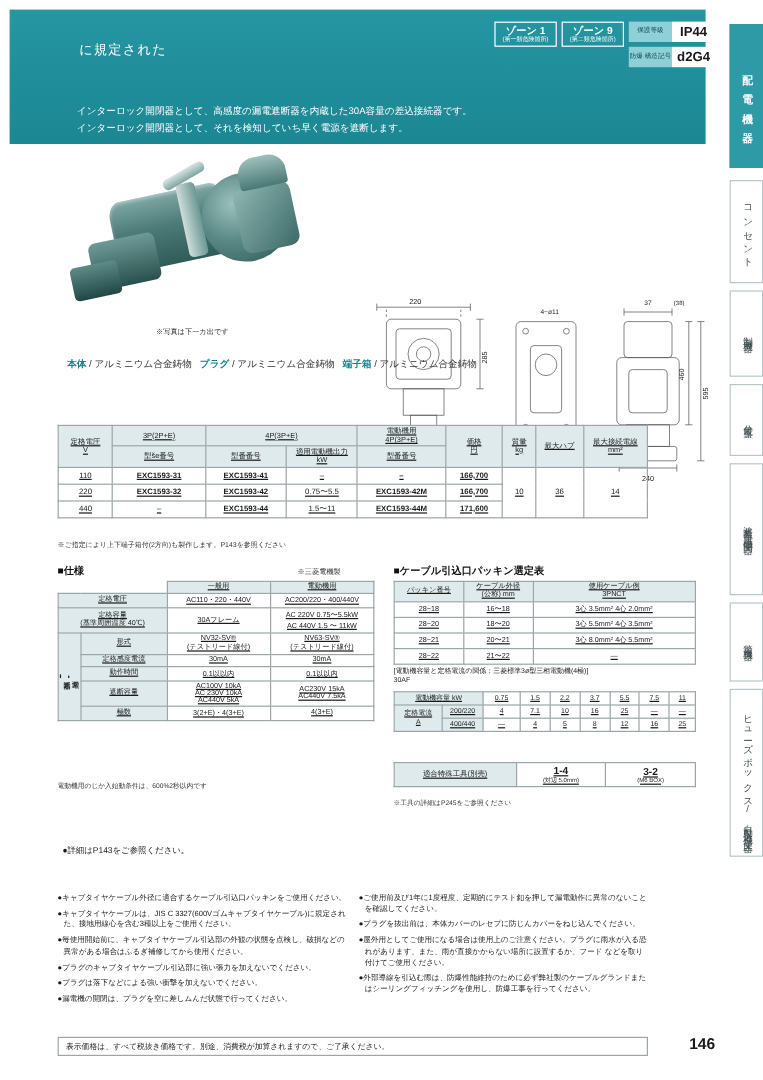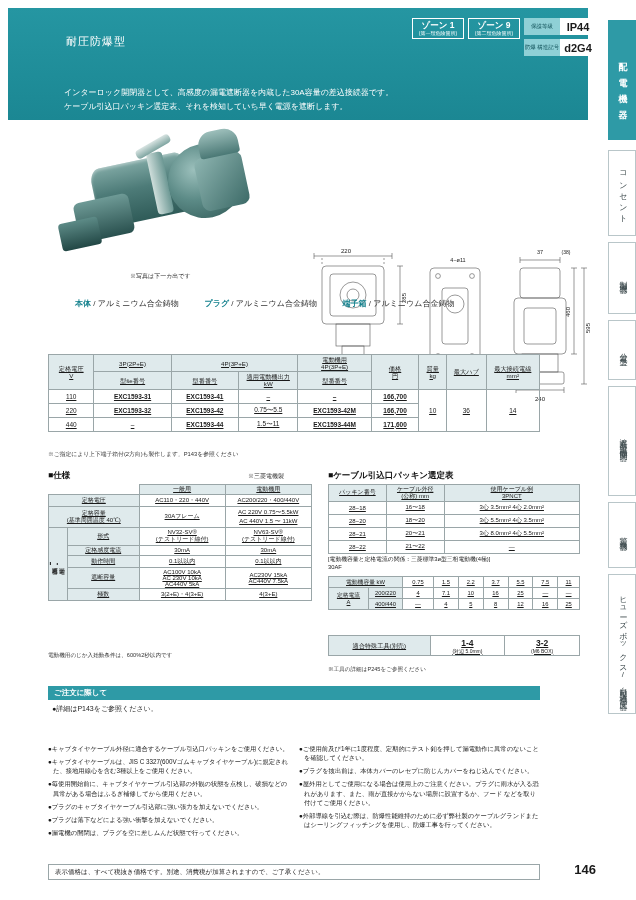--- a/index.html
+++ b/index.html
@@ -152,21 +152,21 @@
   #dwg1 { left:288px; top:124px; width:118px; height:160px; }
   #dwg2 { left:410px; top:124px; width:76px; height:160px; }
   #dwg3 { left:492px; top:124px; width:92px; height:160px; }
 
   .dwg svg { display:block; }
 
   
   .mat-line {
     position:absolute; left:56px; top:298px; font-size:8px; color:#333;
   }
-  .mat-line b { color:#14818d;margin-left:19px; }
+  .mat-line b { color:#14818d; }
 
   
   .sec-h {
     position:absolute; font-size:8.5px; font-weight:bold; color:#111;
   }
   #sec-table { left:48px; top:340px; }
   #sec-spec { left:48px; top:470px; }
   #sec-pack { left:328px; top:470px; }
 
   .note-r { position:absolute; font-size:6px; color:#333; }
@@ -224,24 +224,24 @@
   .page-no {
     position:absolute; right:40px; top:862px; font-size:13px; font-weight:bold;
   }
 </style>
 </head>
 <body>
 
 <div class="page">
 
   <div class="head">
-    <div class="head-sub">耐圧防爆型</div>
+    <div class="head-sub">に規定された</div>
     <div class="head-desc">
       <div>インターロック開閉器として、高感度の漏電遮断器を内蔵した30A容量の差込接続器です。</div>
-      <div>ケーブル引込口パッキン選定表、それを検知していち早く電源を遮断します。</div>
+      <div>インターロック開閉器として、それを検知していち早く電源を遮断します。</div>
     </div>
 
     <div class="badge-zone" id="zone1">
       <span class="z">ゾーン 1</span>
       <span class="zs">(第一類危険箇所)</span>
     </div>
     <div class="badge-zone" id="zone2">
       <span class="z">ゾーン 9</span>
       <span class="zs">(第二類危険箇所)</span>
     </div>
@@ -561,21 +561,20 @@
       </td>
       <td style="width:75px">
         <div class="bold" style="font-size:8.5px">3-2</div>
         <div style="font-size:5px">(M6 BOX)</div>
       </td>
     </tr>
   </tbody>
     </table>
   <div class="tool-note">※工具の詳細はP245をご参照ください</div>
 
-  <div class="bar" id="bar-order">ご注文に際して</div>
   <div class="order-text">●詳細はP143をご参照ください。</div>
 
   <div class="caution-cols">
     <div class="ccol">
       <p>●キャブタイヤケーブル外径に適合するケーブル引込口パッキンをご使用ください。</p>
       <p>●キャブタイヤケーブルは、JIS C 3327(600Vゴムキャブタイヤケーブル)に規定された、接地用線心を含む3種以上をご使用ください。</p>
       <p>●毎使用開始前に、キャブタイヤケーブル引込部の外観の状態を点検し、破損などの異常がある場合はふるぎ補修してから使用ください。</p>
       <p>●プラグのキャブタイヤケーブル引込部に強い張力を加えないでください。</p>
       <p>●プラグは落下などによる強い衝撃を加えないでください。</p>
       <p>●漏電機の開閉は、プラグを空に差しムんだ状態で行ってください。</p>

